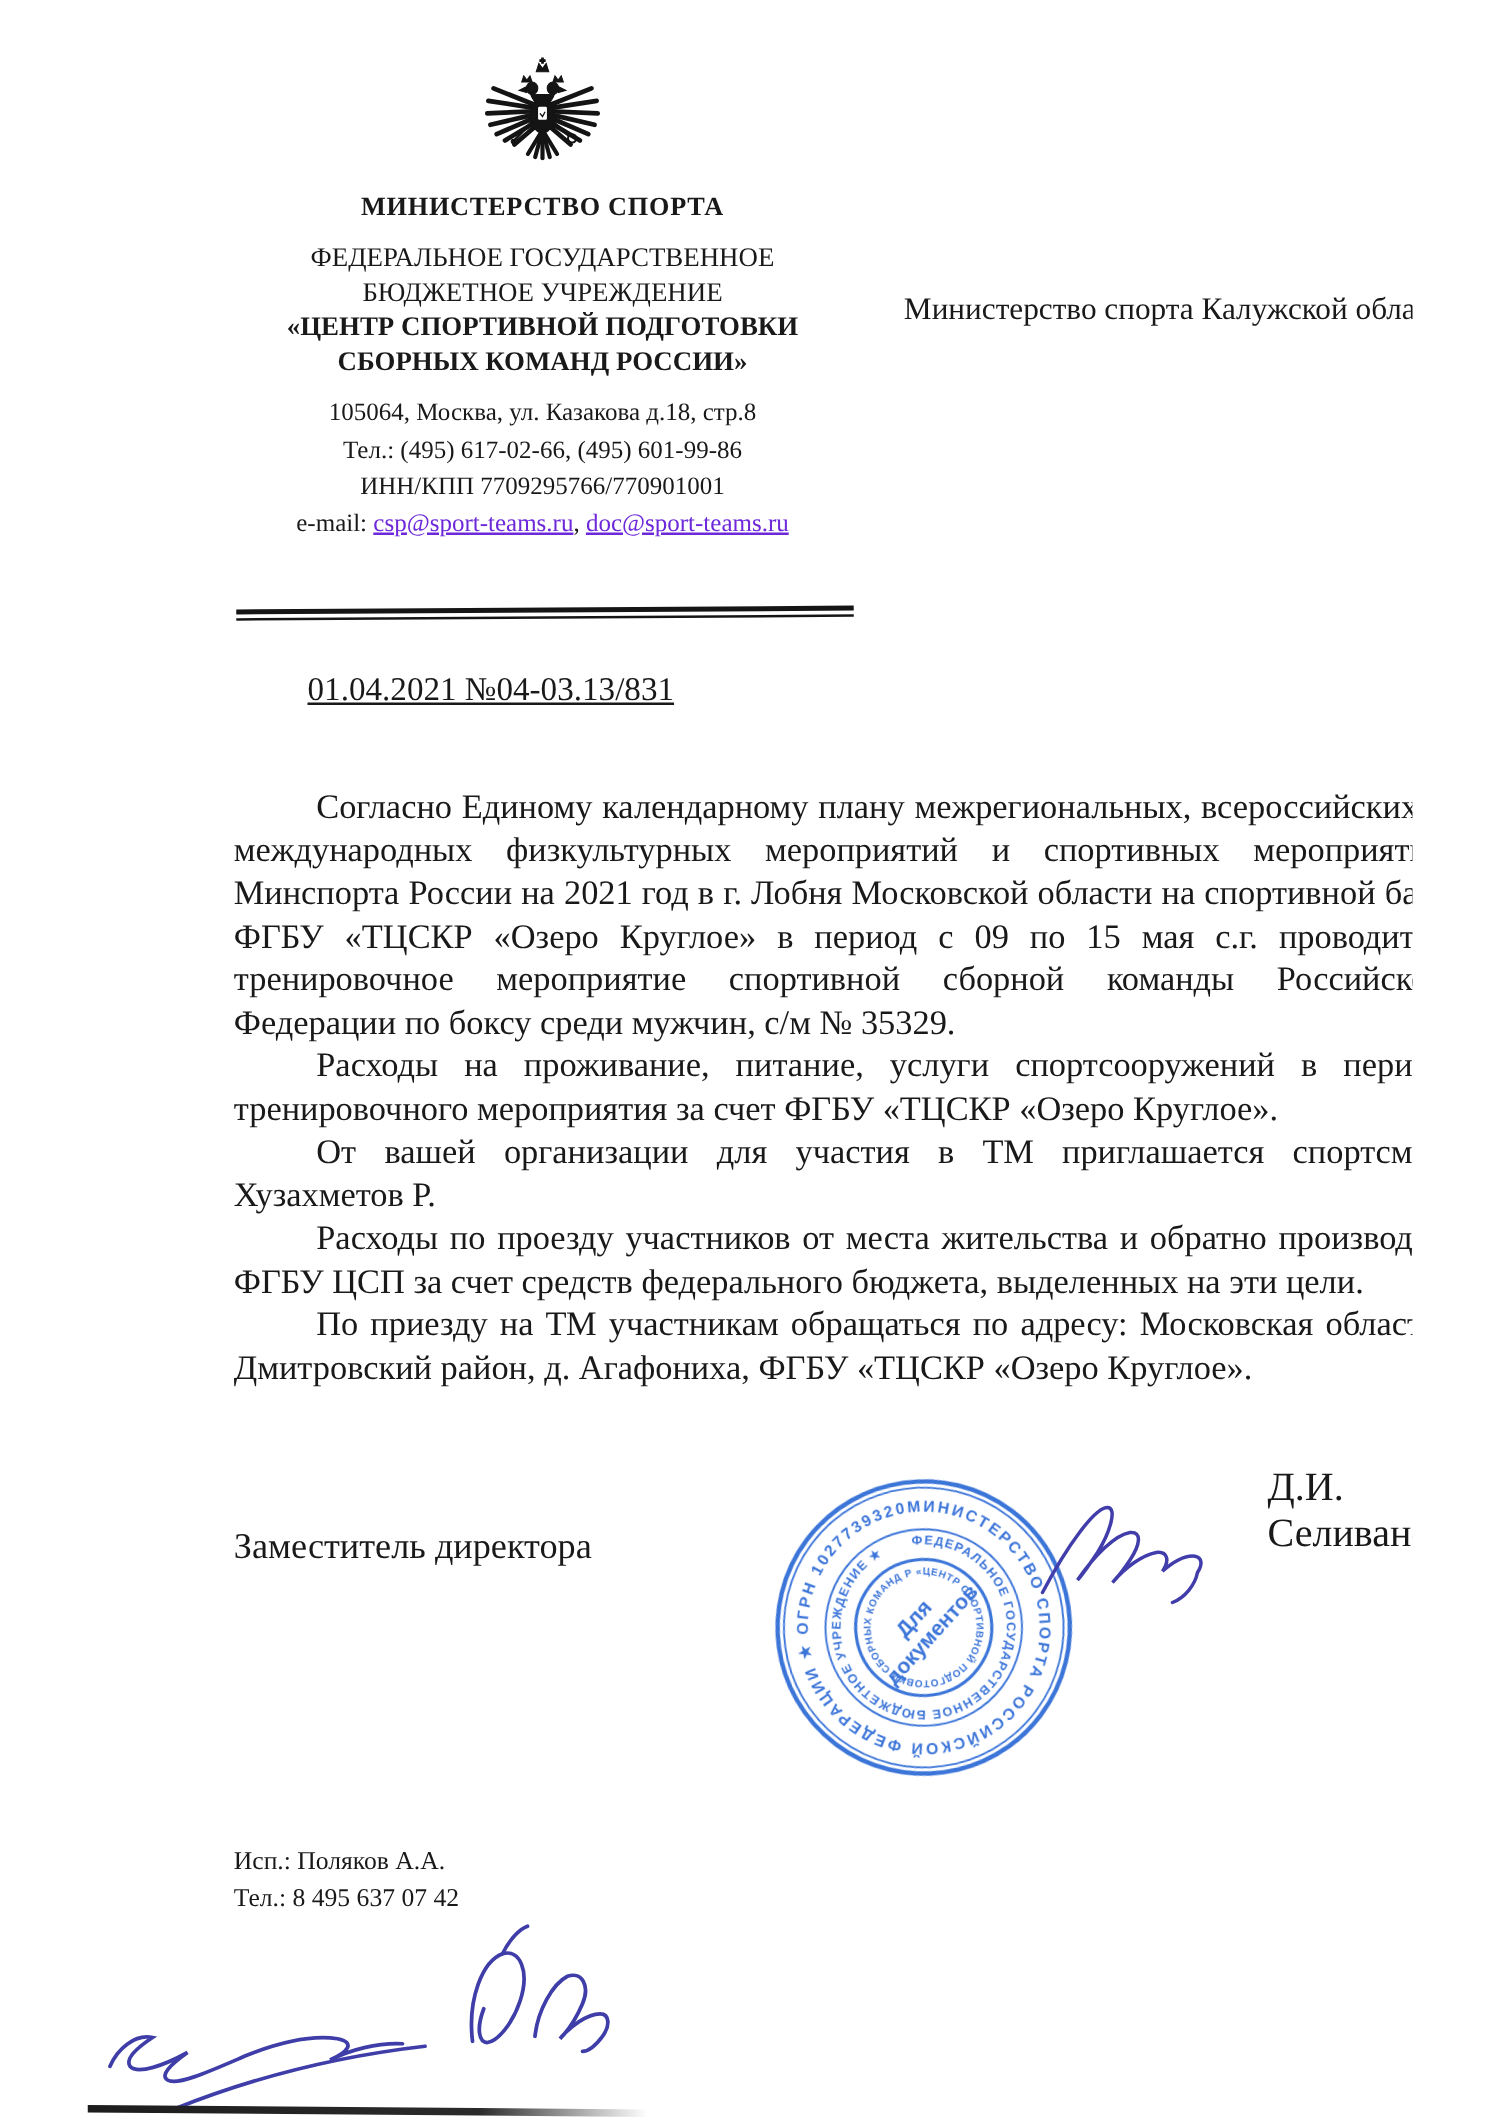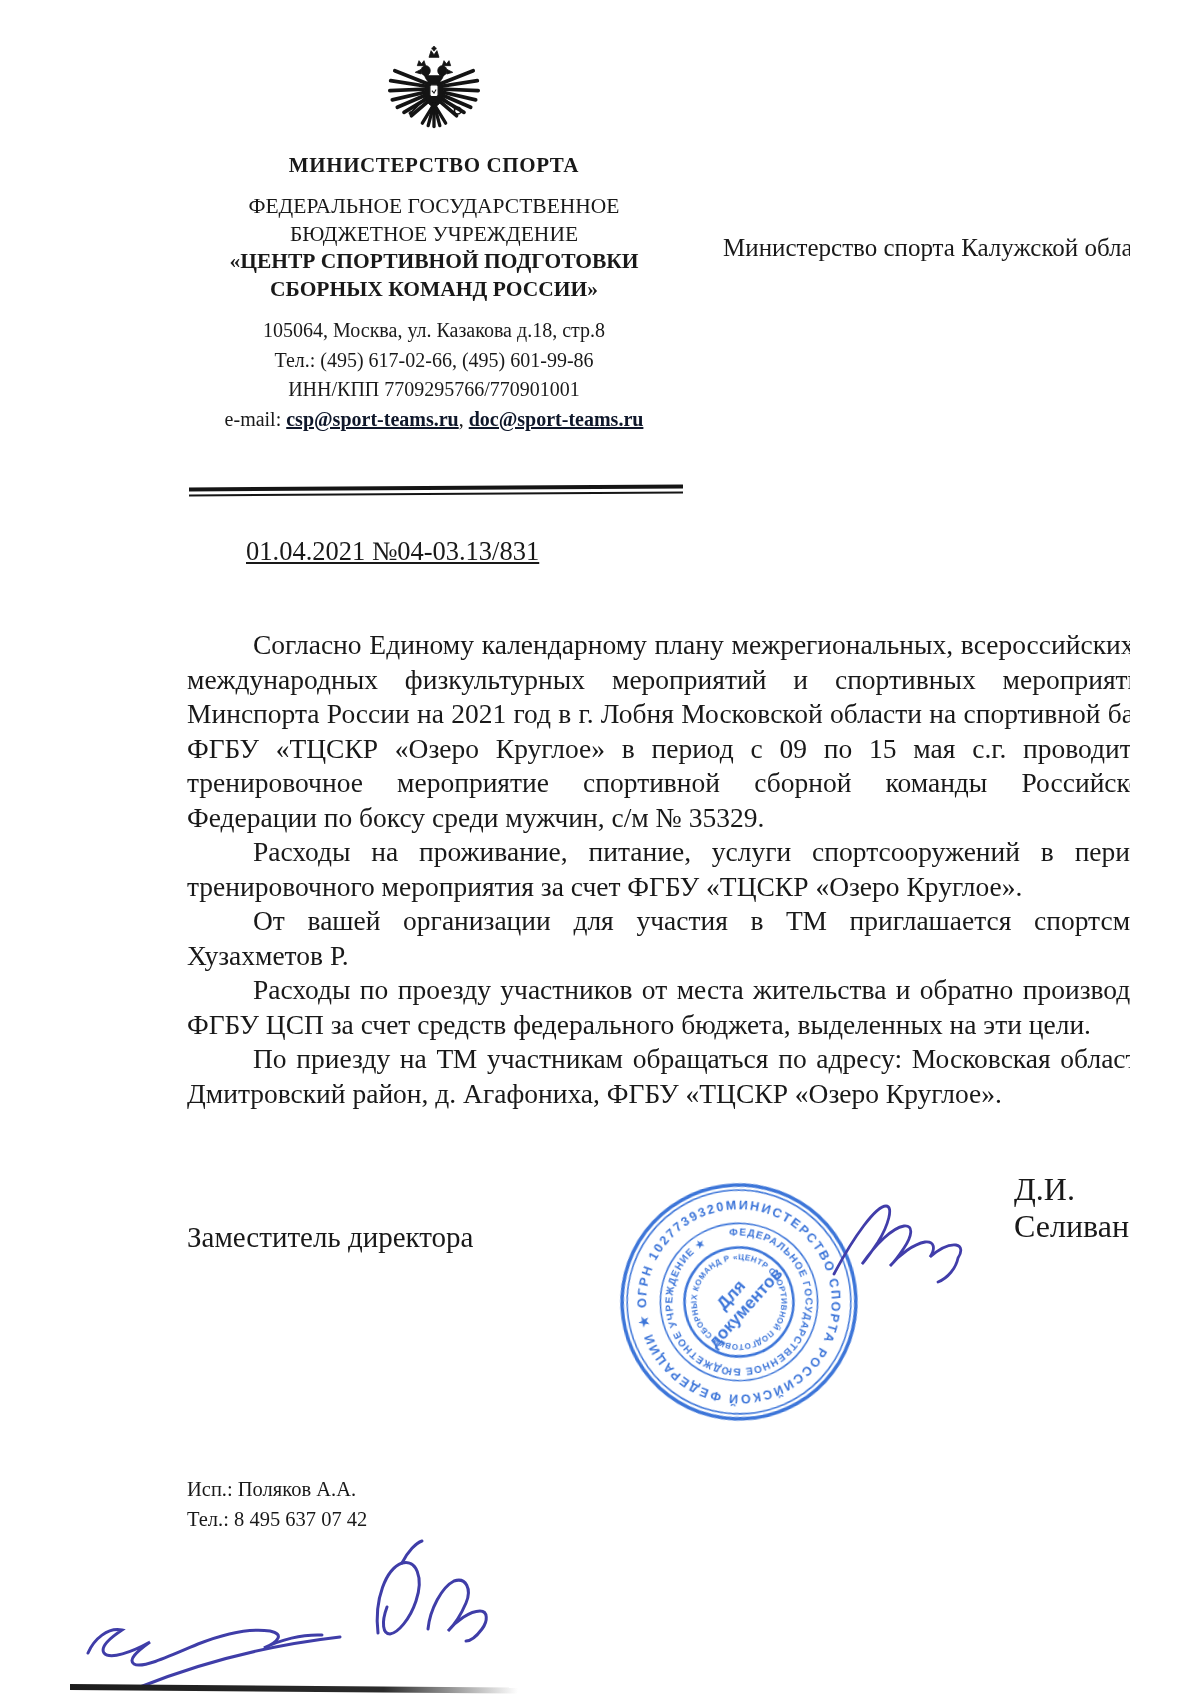--- a/index.html
+++ b/index.html
@@ -8,21 +8,21 @@
     background:#ffffff; overflow:hidden;
     font-family:"Liberation Serif", serif; color:#191919;
   }
   
   .left-col { position:absolute; left:118px; top:34px; width:492px; text-align:center; }
   .eagle { display:block; margin:0 auto; }
   .ministry { font-weight:bold; font-size:21px; line-height:26px; letter-spacing:0.6px; margin-top:8px; }
   .org { font-size:21.5px; line-height:27.5px; margin-top:15px; }
   .org .bold { font-weight:bold; }
   .addr { font-size:20px; line-height:29.5px; margin-top:13px; }
-  .u { text-decoration:underline; color:#0f172a;font-weight:bold; }
+  .u { text-decoration:underline; color:#6d28d9; }
   .rule {
     position:absolute; left:119px; top:486px; width:494px; height:3px;
     border-top:4px solid #151515; border-bottom:2px solid #151515;
     transform:rotate(-0.35deg);
   }
   
   .recipient { position:absolute; left:648px; top:231px; width:450px; text-align:right; font-size:25px; line-height:33px; }
   
   .refline { position:absolute; left:176px; top:536px; font-size:26.5px; text-decoration:underline; }
   

